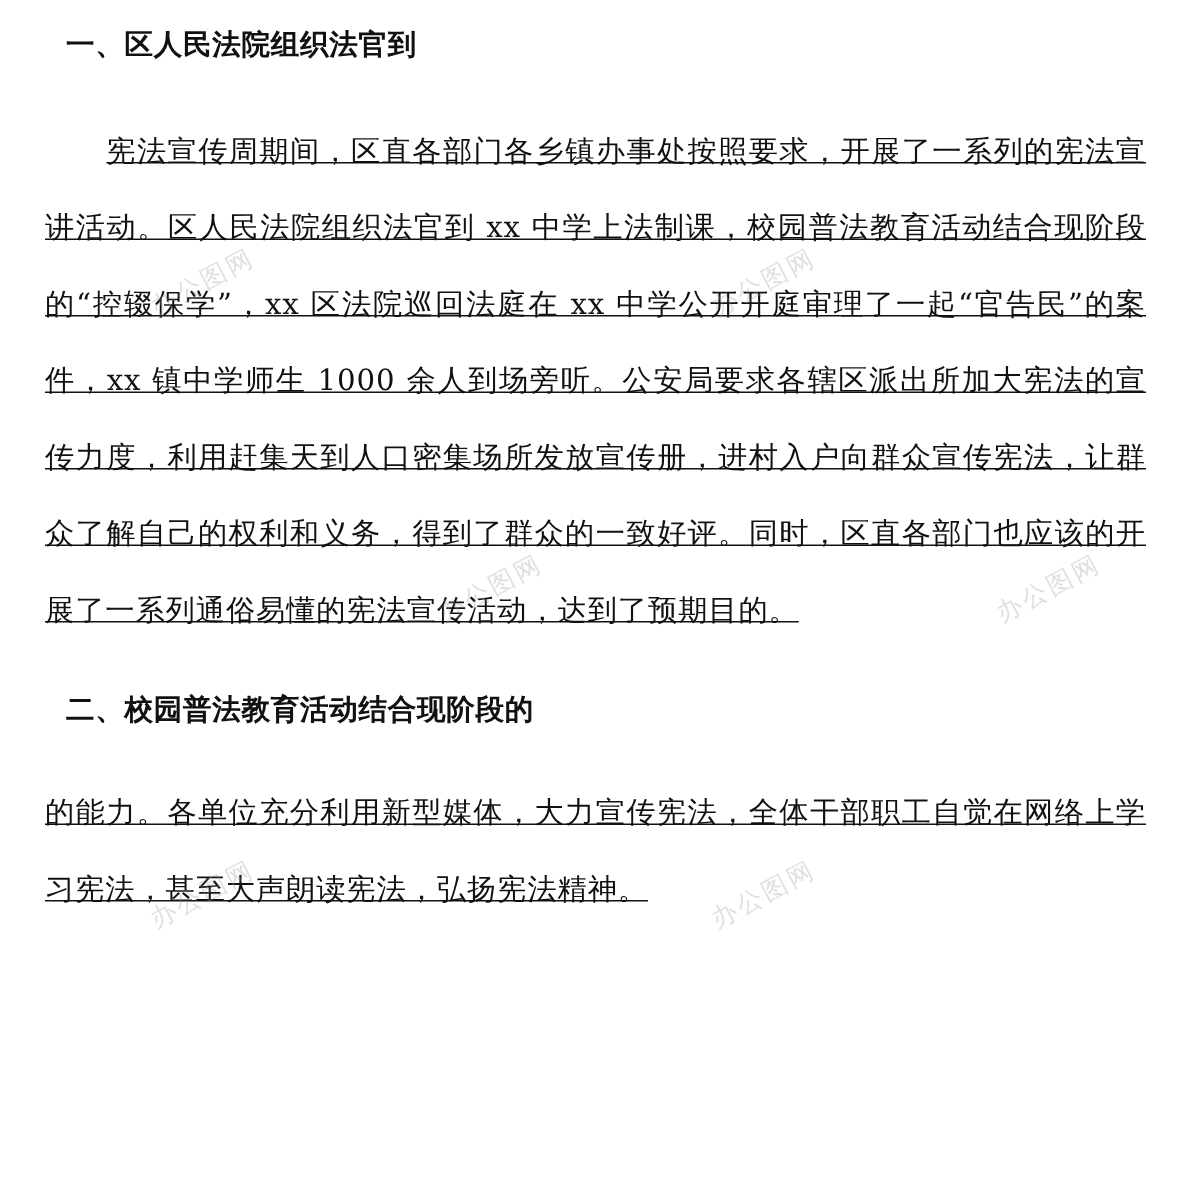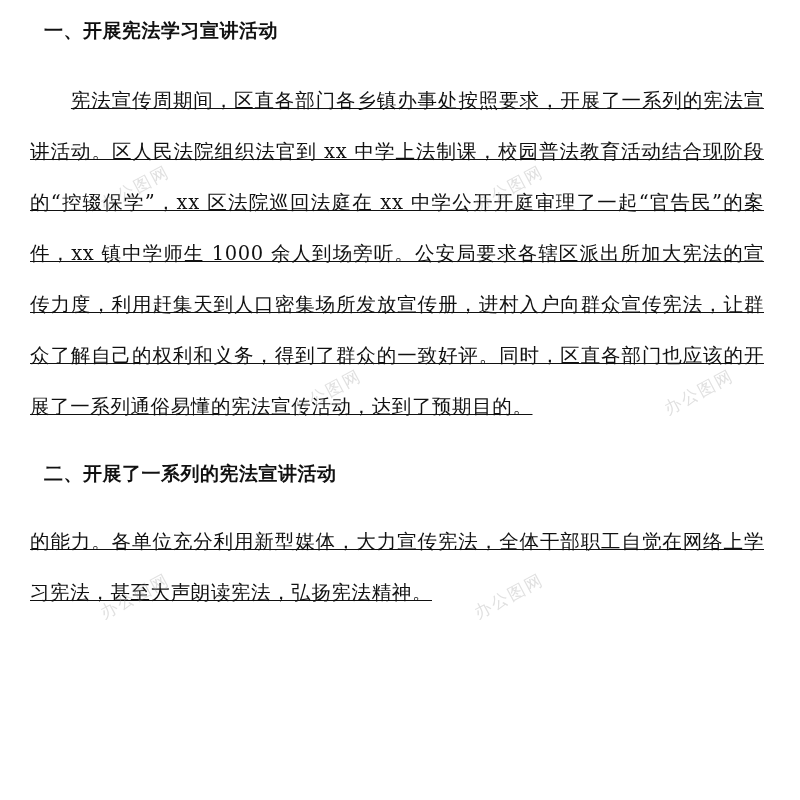--- a/index.html
+++ b/index.html
@@ -79,29 +79,29 @@
 
   <div class="watermarks">
     <span class="wm w1">办公图网</span>
     <span class="wm w2">办公图网</span>
     <span class="wm w3">办公图网</span>
     <span class="wm w4">办公图网</span>
     <span class="wm w5">办公图网</span>
     <span class="wm w6">办公图网</span>
   </div>
 
-  <h2 class="heading">一、开展宪法学习宣讲活动</h2>
+  <h2 class="heading">一、区人民法院组织法官到</h2>
 
   <div class="spacer-1"></div>
 
   <p class="para">宪法宣传周期间，区直各部门各乡镇办事处按照要求，开展了一系列的宪法宣讲活动。区人民法院组织法官到 xx 中学上法制课，校园普法教育活动结合现阶段的“控辍保学”，xx 区法院巡回法庭在 xx 中学公开开庭审理了一起“官告民”的案件，xx 镇中学师生 1000 余人到场旁听。公安局要求各辖区派出所加大宪法的宣传力度，利用赶集天到人口密集场所发放宣传册，进村入户向群众宣传宪法，让群众了解自己的权利和义务，得到了群众的一致好评。同时，区直各部门也应该的开展了一系列通俗易懂的宪法宣传活动，达到了预期目的。</p>
 
   <div class="spacer-2"></div>
 
-  <h2 class="heading">二、开展了一系列的宪法宣讲活动</h2>
+  <h2 class="heading">二、校园普法教育活动结合现阶段的</h2>
 
   <div class="spacer-3"></div>
 
 
   <div class="spacer-4"></div>
 
   <p class="para" style="text-indent:0;">的能力。各单位充分利用新型媒体，大力宣传宪法，全体干部职工自觉在网络上学习宪法，甚至大声朗读宪法，弘扬宪法精神。</p>
 
 </div>
 

